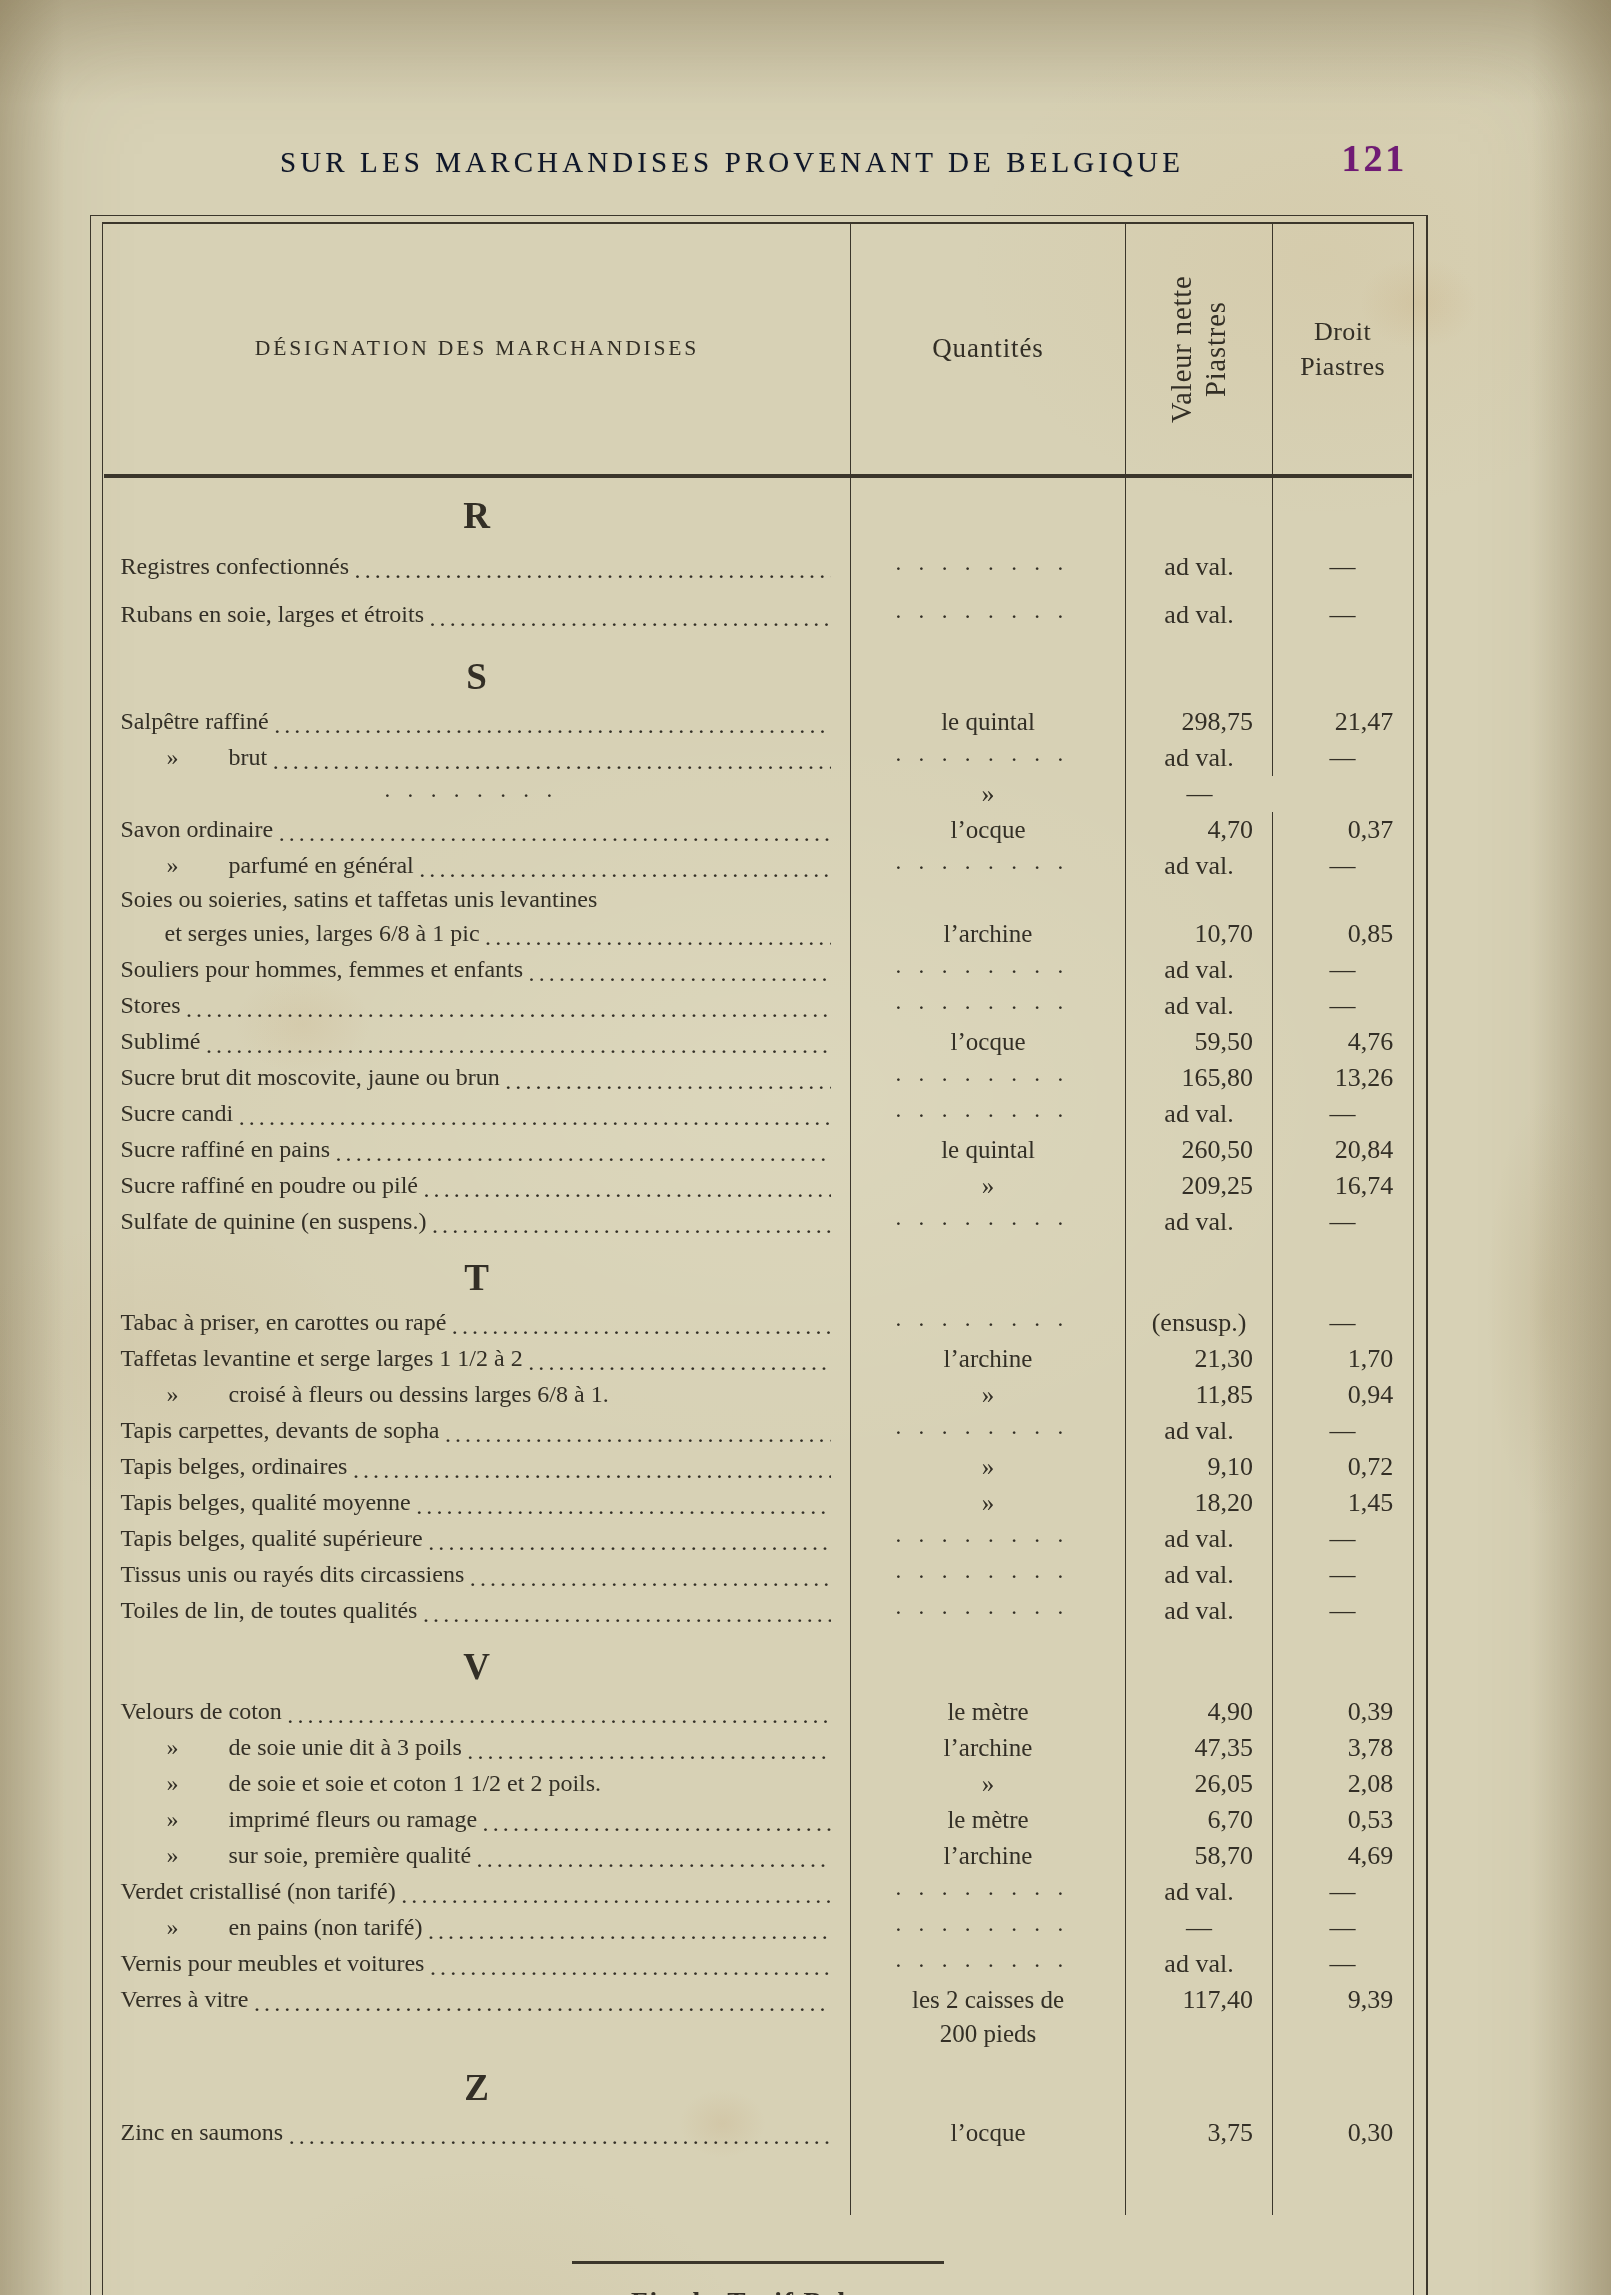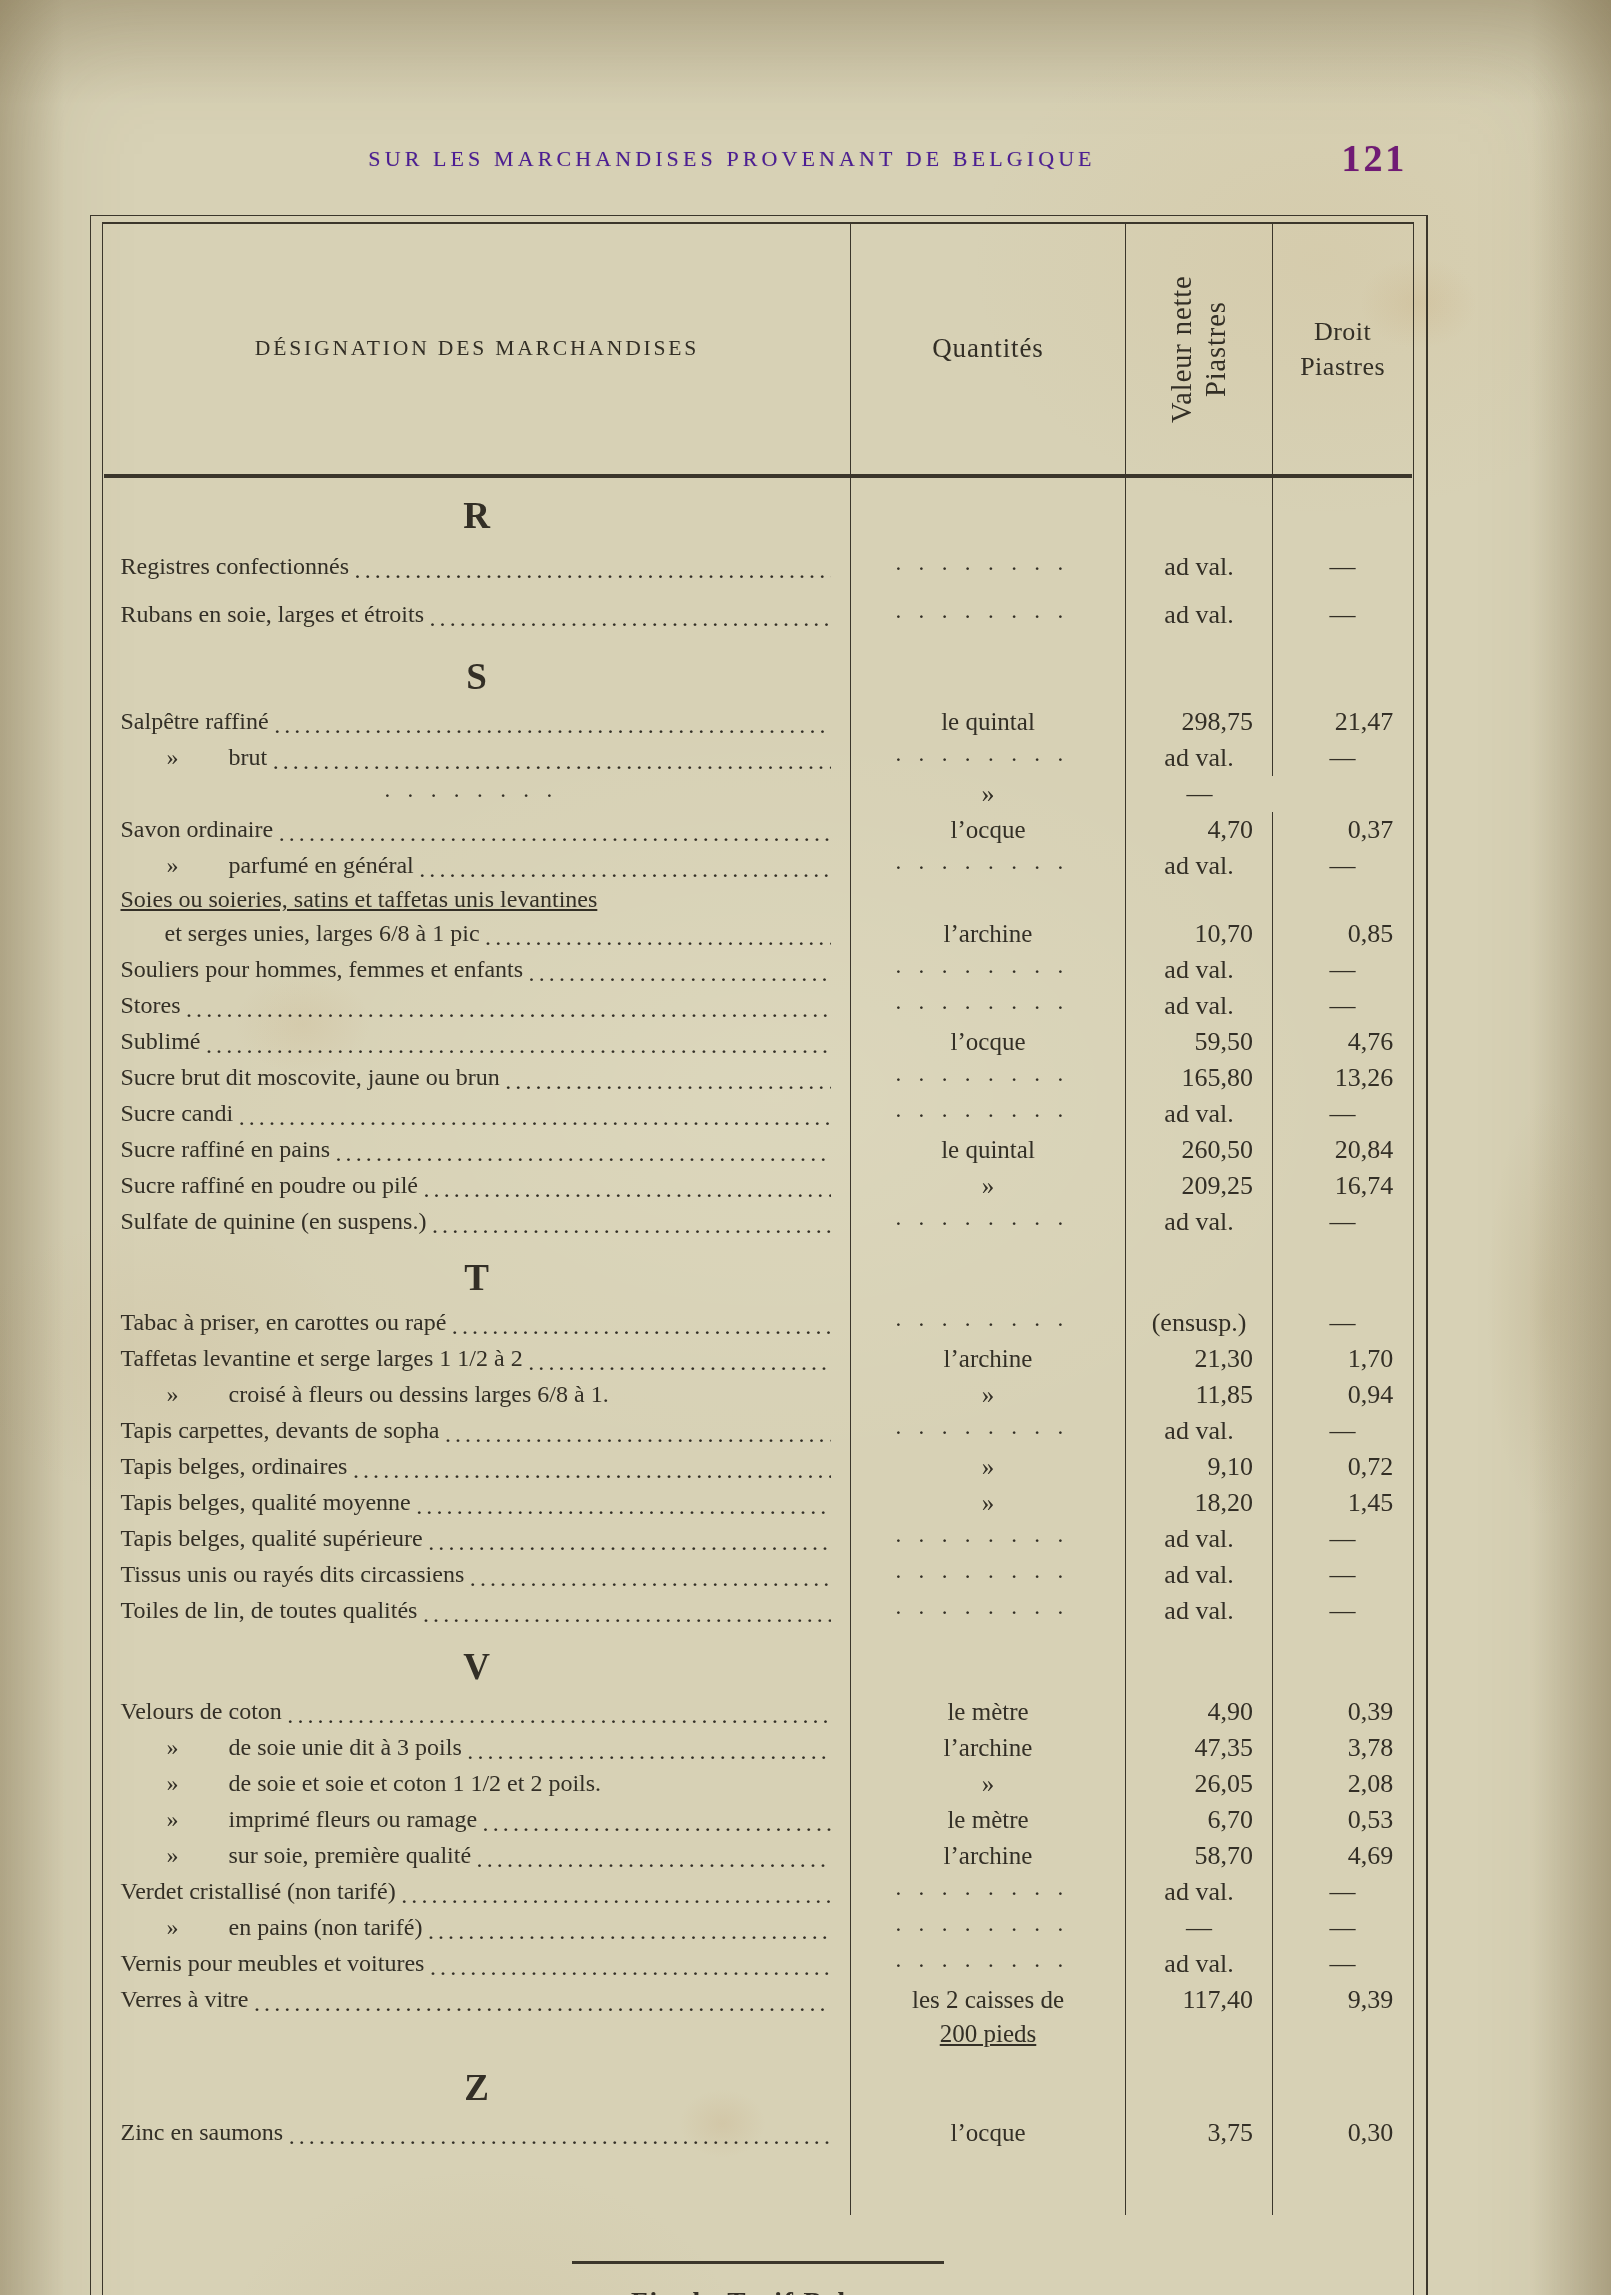--- a/index.html
+++ b/index.html
@@ -27,22 +27,22 @@
     box-shadow: inset 0 0 129px rgba(100,85,50,0.32);
   }
   .stain{position:absolute;border-radius:50%;pointer-events:none;}
   .stain.s1{left:1359px;top:257px;width:119px;height:92px;background:radial-gradient(ellipse,rgba(185,140,80,0.14),transparent 70%);}
   .stain.s2{left:234px;top:973px;width:138px;height:101px;background:radial-gradient(ellipse,rgba(180,135,80,0.10),transparent 70%);}
   .stain.s3{left:679px;top:2089px;width:87px;height:69px;background:radial-gradient(ellipse,rgba(175,125,70,0.12),transparent 70%);}
   .stain.s4{left:1487px;top:1102px;width:119px;height:413px;background:radial-gradient(ellipse,rgba(150,125,75,0.14),transparent 72%);}
 
   .running-title{
     position:absolute;top:146px;left:220px;width:1024px;
-    text-align:center;font-size:22px;letter-spacing:4.1px;white-space:nowrap;
-    color:#4c1d95;text-shadow:0 0 0.9px rgba(56,50,40,0.35);
+    text-align:center;font-size:29px;letter-spacing:4.1px;white-space:nowrap;
+    color:#0f172a;text-shadow:0 0 0.9px rgba(56,50,40,0.35);
   }
   .page-number{
     position:absolute;top:136px;right:205px;
     font-size:38px;font-weight:700;color:#701a75;letter-spacing:2.8px;
     text-shadow:0 0 0.9px rgba(50,45,35,0.35);
   }
 
   .tariff-table{
     position:absolute;left:90px;top:215px;width:1338px;height:2144px;
     box-sizing:border-box;
@@ -84,21 +84,21 @@
   .indent .t{margin-left:44px;}
   .leader{flex:1 1 auto;overflow:hidden;white-space:nowrap;margin-left:5.5px;transform:translateY(4.1px);}
   .leader::after{
     content:"....................................................................................................";
     letter-spacing:4.1px;font-size:24px;color:var(--ink);
   }
   .dots{letter-spacing:17.4px;font-size:23px;display:inline-block;transform:translateY(-3.7px);}
   .letter-row{min-height:65px;}
   .letter-row .c-des{justify-content:center;padding-right:16.5px;}
   .letter{font-size:37px;font-weight:700;transform:translateY(4.6px);letter-spacing:0.9px;}
-  .half{min-height:32px;text-decoration:underline;}
+  .half{min-height:32px;}
   .roomy{min-height:48px;}
   .spacer-row{min-height:64px;}
 
   .fin-rule{width:372px;height:2.8px;background:var(--rule);margin:46px auto 0 auto;}
   .fin-text{text-align:center;margin-top:22px;font-size:27.5px;font-weight:700;letter-spacing:1.8px;color:#353026;}
   .text-shade{text-shadow:0 0 0.9px rgba(52,47,38,0.30);}
 </style>
 </head>
 <body>
 

